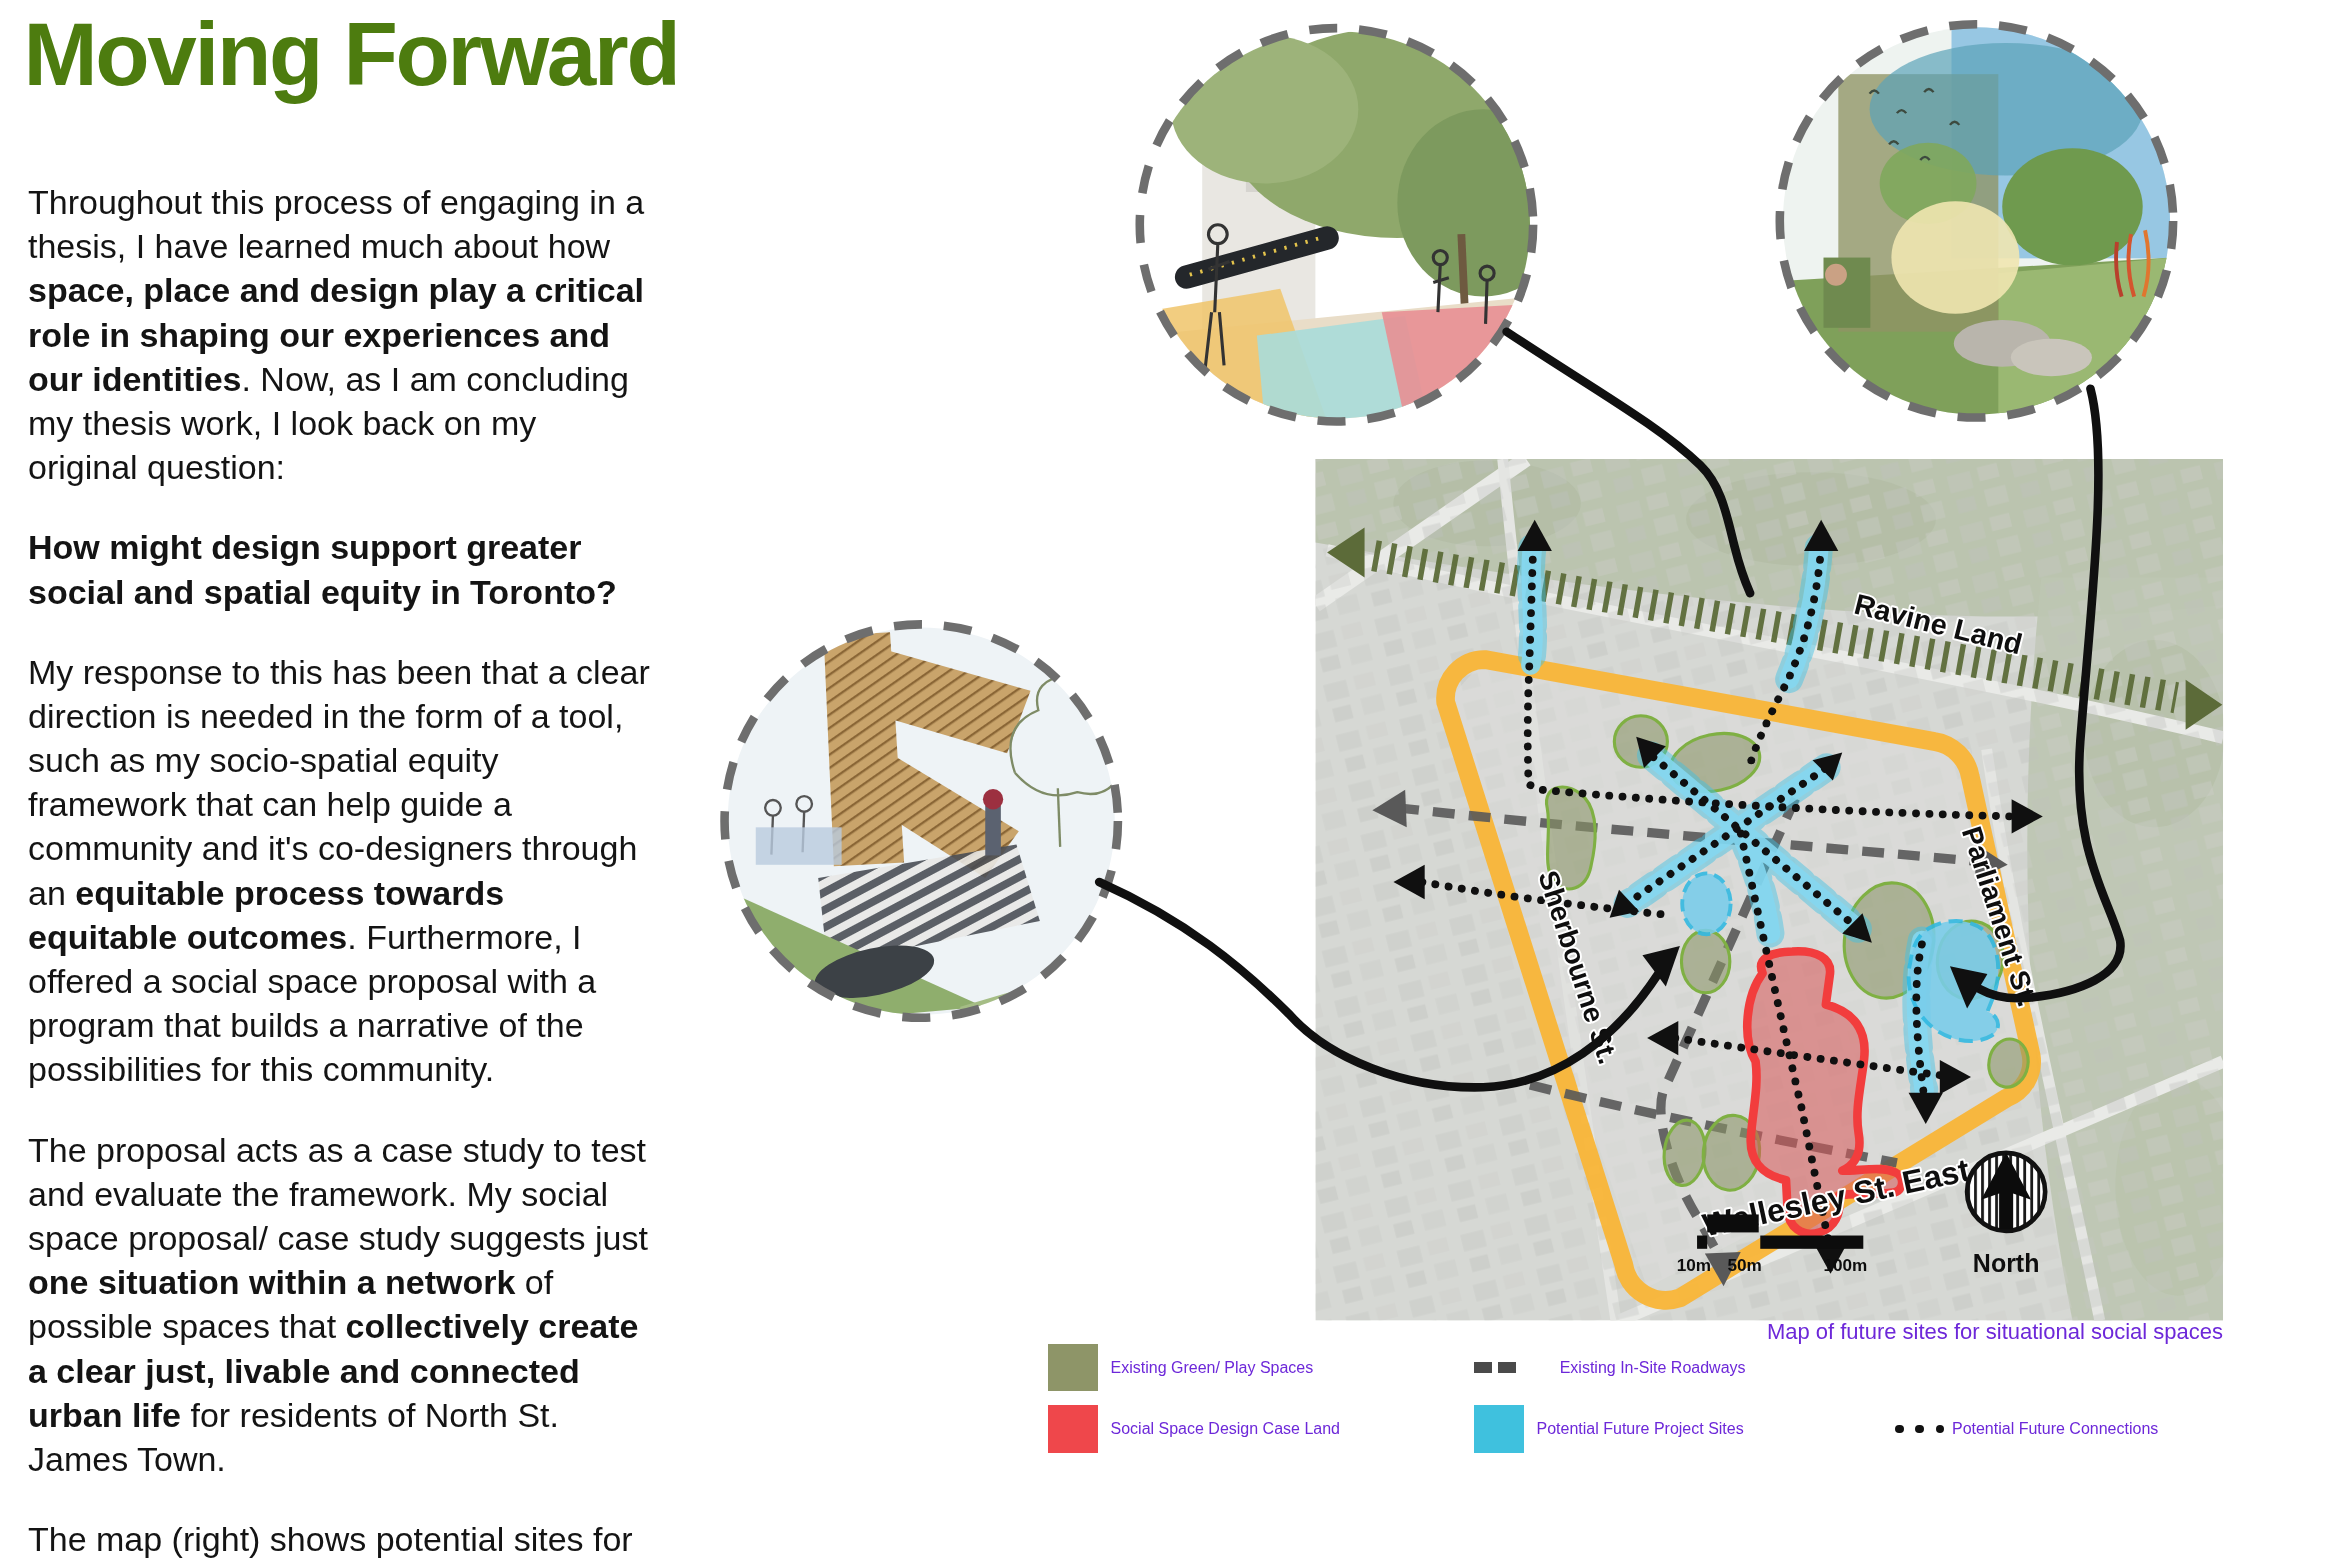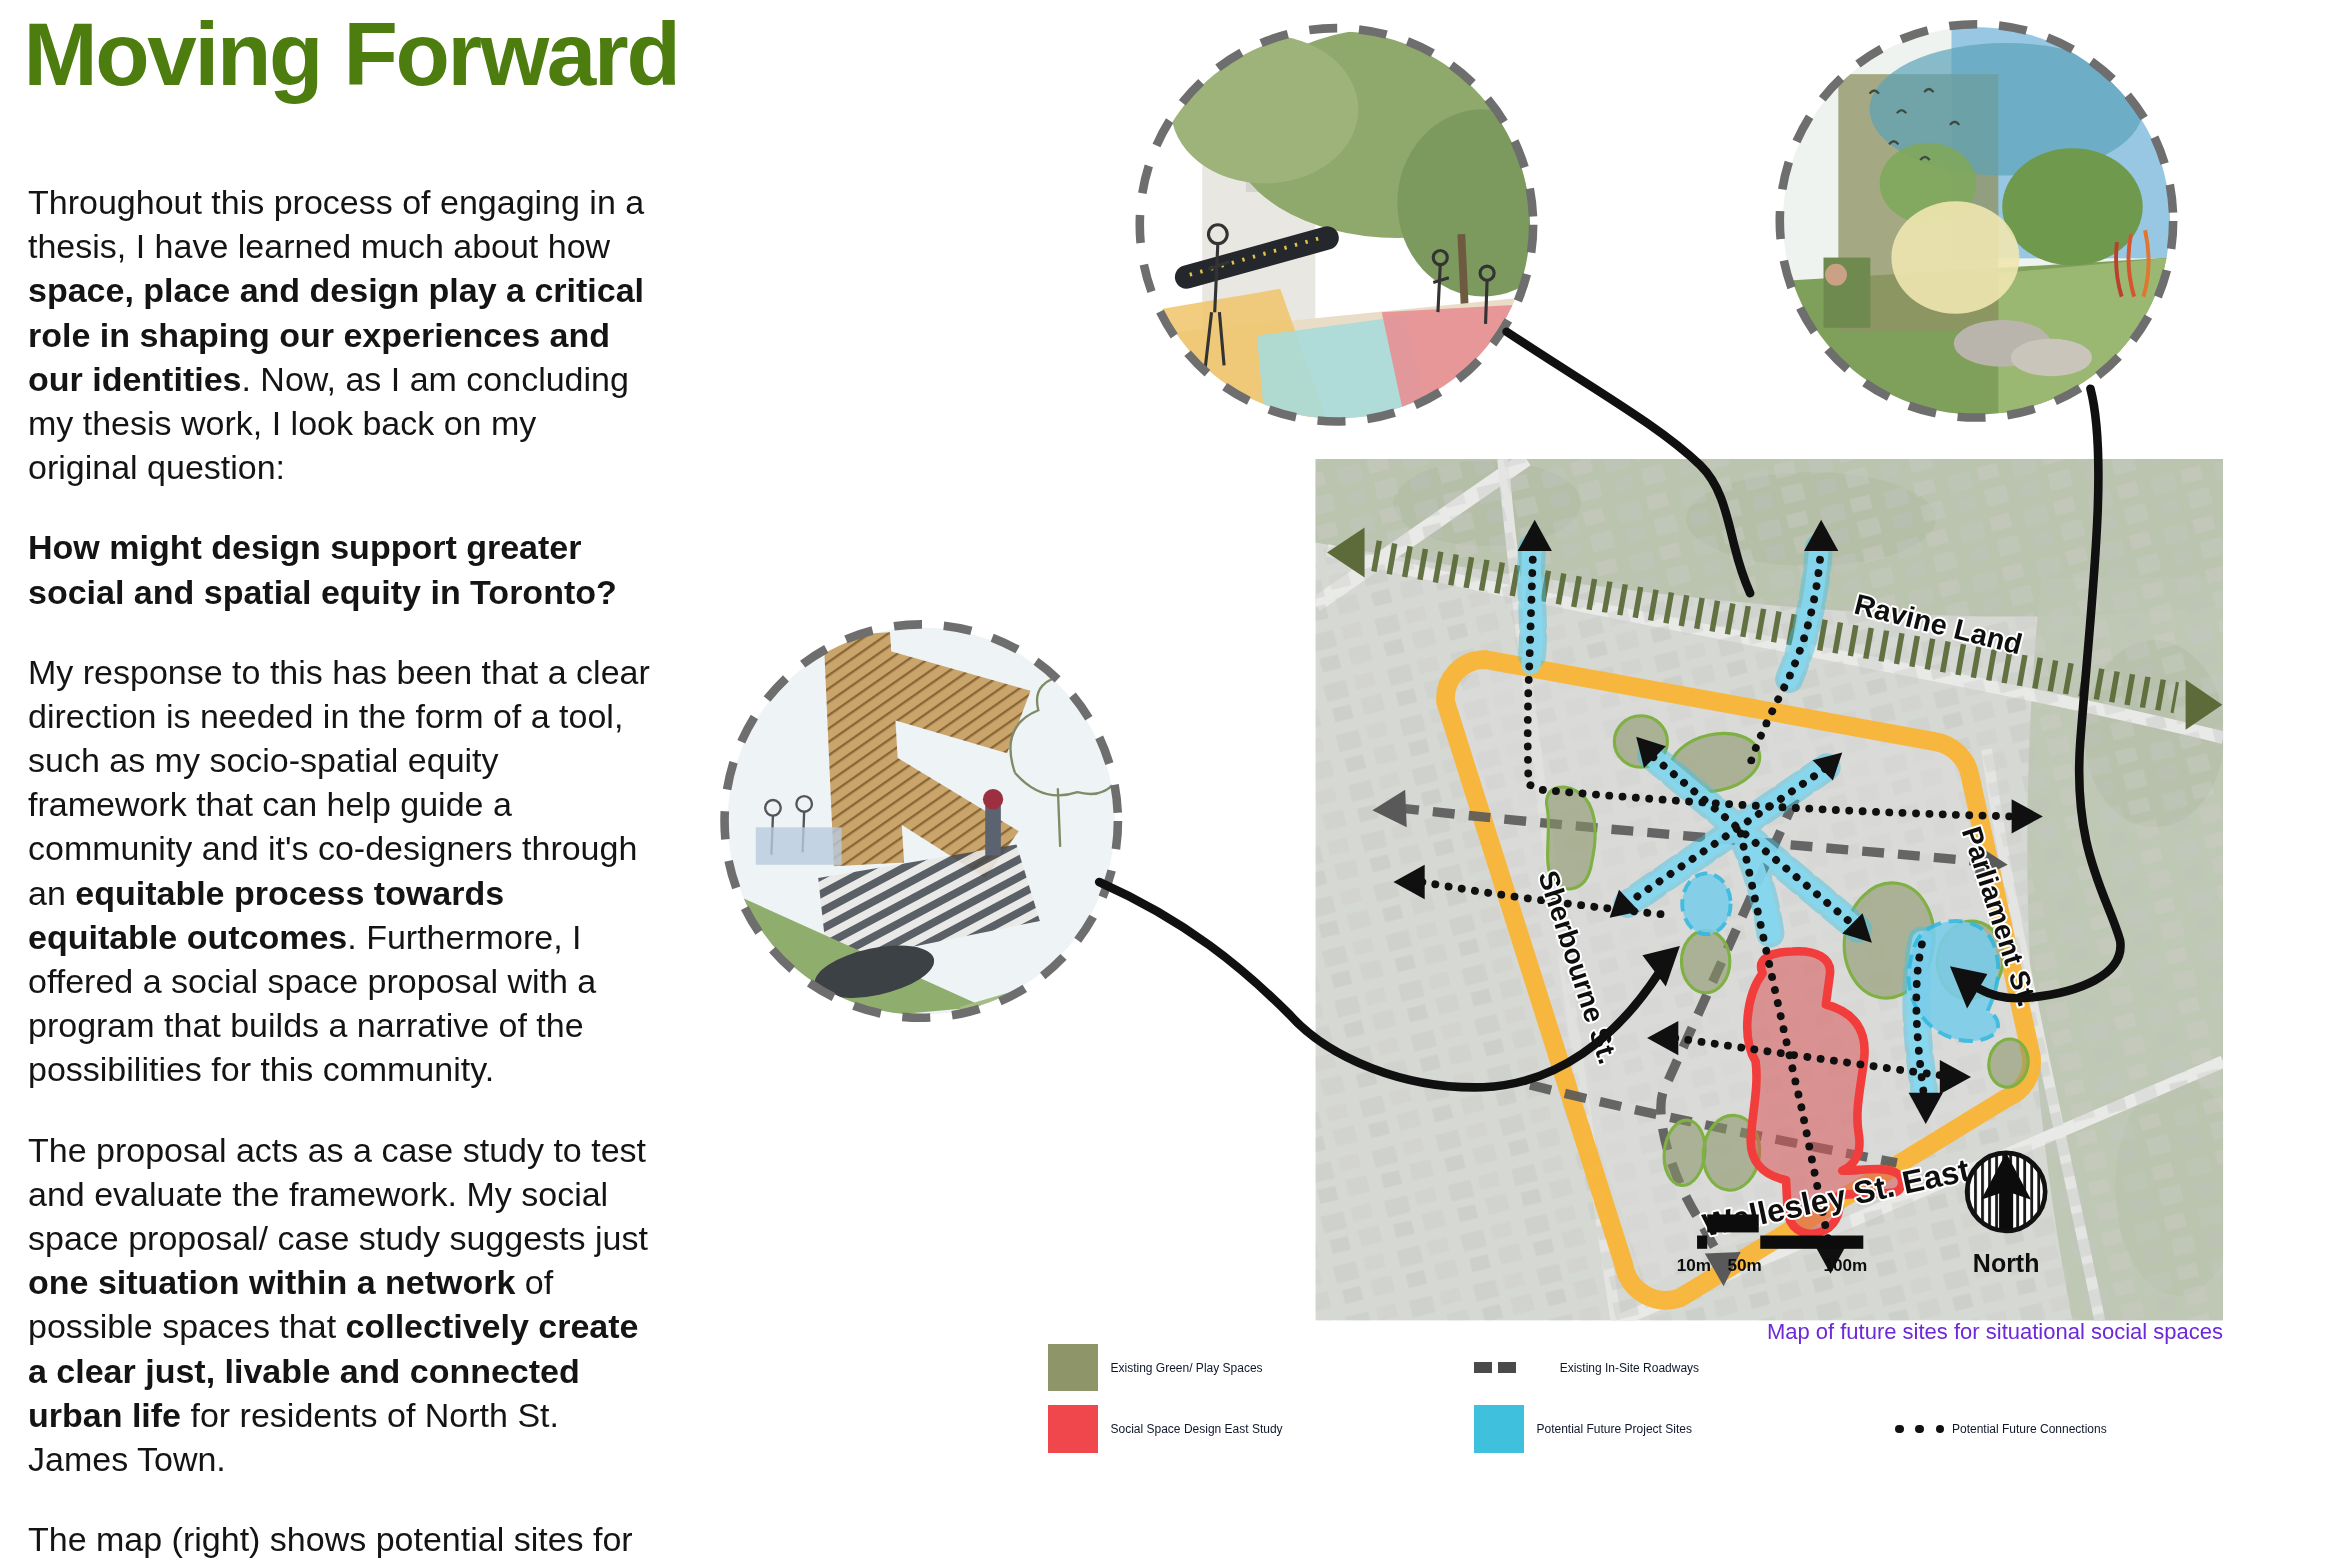--- a/index.html
+++ b/index.html
@@ -24,21 +24,21 @@
   .intro .b{font-weight:bold;}
   .intro p.question{font-weight:bold;}
   svg.canvas{position:absolute;left:0;top:0;}
   .map-caption{
     position:absolute;left:1483px;top:1319px;width:740px;
     text-align:right;font-size:22px;color:#6d28d9;
   }
   .legend{position:absolute;left:0;top:0;width:2342px;height:1561px;pointer-events:none;}
   .legend .item{position:absolute;display:flex;align-items:center;}
   .legend .swatch{display:inline-block;width:50px;height:47px;}
-  .legend .lbl{font-size:12px;color:#0f172a;margin-left:12.5px;white-space:nowrap;}
+  .legend .lbl{font-size:16px;color:#6d28d9;margin-left:12.5px;white-space:nowrap;}
   .legend .dash-sym{display:inline-flex;gap:6.2px;align-items:center;}
   .legend .dash-sym i{display:inline-block;width:18px;height:11.7px;background:#4a4a4a;}
   .legend .dots-sym{display:inline-flex;gap:11.7px;align-items:center;}
   .legend .dots-sym i{display:inline-block;width:8.6px;height:8.6px;border-radius:50%;background:#111;}
 </style>
 </head>
 <body>
 
 <div class="page-title">Moving Forward</div>
 
@@ -323,21 +323,21 @@
   </div>
   <div class="item" style="left:1474px;top:1344px;height:47px;gap:31px;">
     <span class="dash-sym">
         <i></i>
         <i></i>
       </span>
     <span class="lbl">Existing In-Site Roadways</span>
   </div>
   <div class="item" style="left:1048px;top:1405px;height:48px;">
     <span class="swatch" style="background:#EF474B;height:48px;"></span>
-    <span class="lbl">Social Space Design East Study</span>
+    <span class="lbl">Social Space Design Case Land</span>
   </div>
   <div class="item" style="left:1895px;top:1405px;height:48px;">
     <span class="dots-sym">
         <i></i>
         <i></i>
         <i></i>
       </span>
     <span class="lbl" style="margin-left:7.8px;">Potential Future Connections</span>
   </div>
   <div class="item" style="left:1474px;top:1405px;height:48px;">

